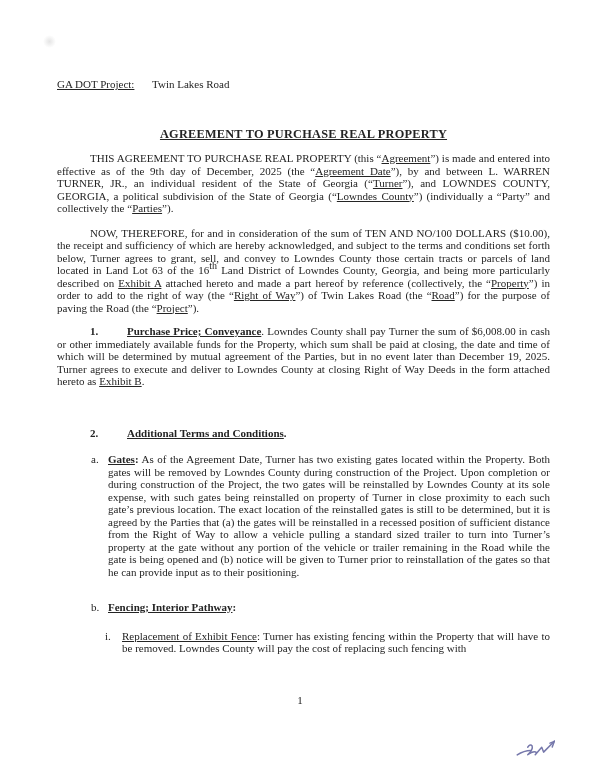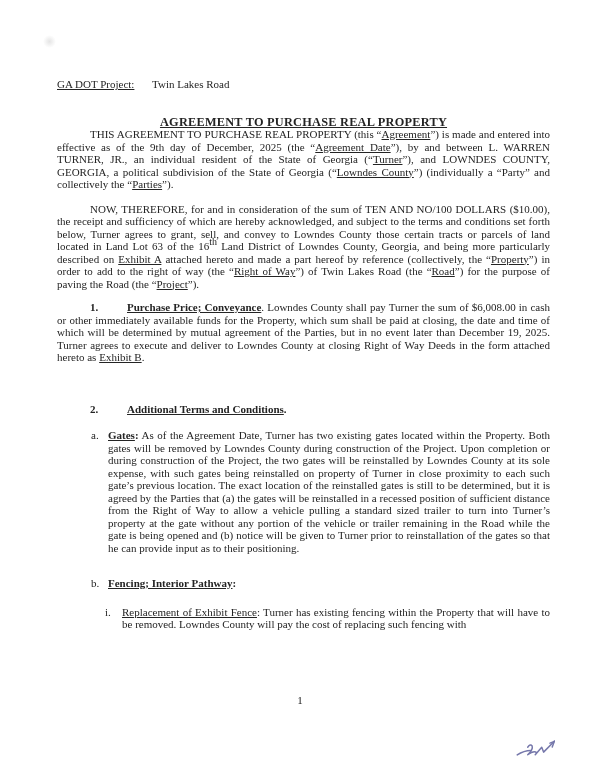--- a/index.html
+++ b/index.html
@@ -24,29 +24,29 @@
   }
   .content {
     position: absolute;
     left: 57px; top: 78px;
     width: 493px;
   }
   .hdr-row { white-space: nowrap; }
   .hdr-label { display: inline-block; width: 95px; }
   .hdr-label .u-label { text-decoration: underline; }
   .doc-title {
-    margin-top: 25px;
+    margin-top: 37px;
     text-align: center;
     font-weight: bold;
     font-size: 12.3px;
     letter-spacing: 0.25px;
   }
   .doc-title .title-text { text-decoration: underline; }
   .para { text-align: justify; text-indent: 33px; }
-  .p-intro { margin-top: 0; }
+  .p-intro { margin-top: 12px; }
   .p-consideration { margin-top: 12px; }
   .section { text-align: justify; text-indent: 33px; }
   .sec-1 { }
   .sec-2 { margin-top: 39px; }
   .sec-num {
     display: inline-block; width: 37px;
     text-indent: 0;
     font-weight: bold;
   }
   .item { display: flex; margin-left: 34px; }

